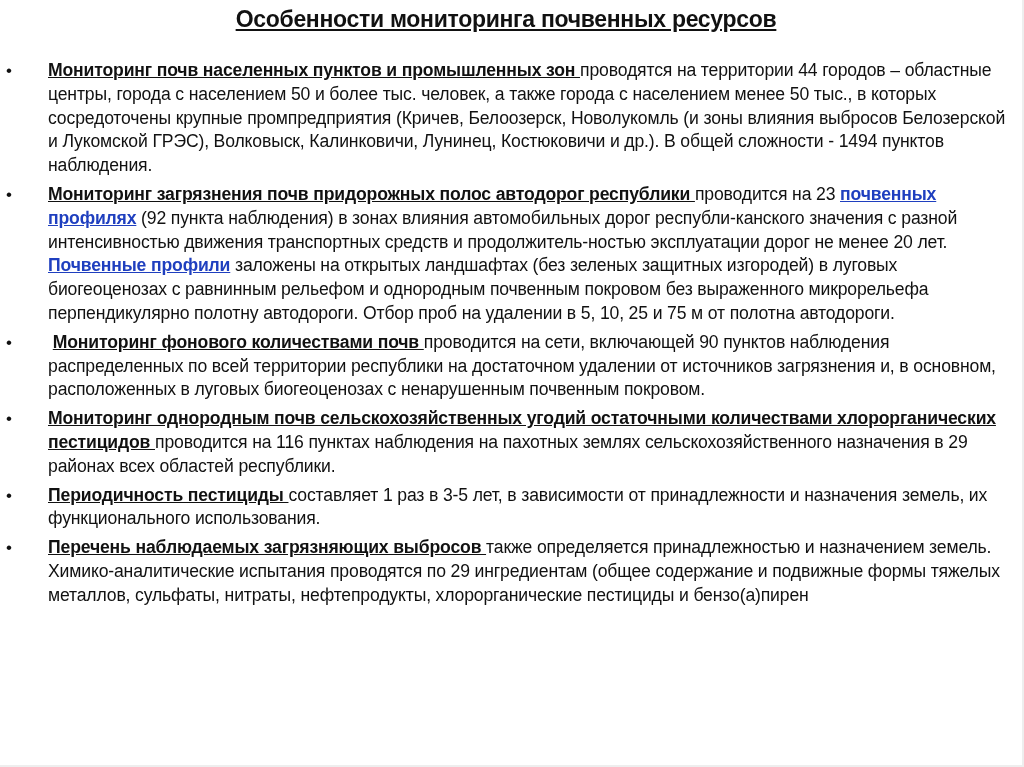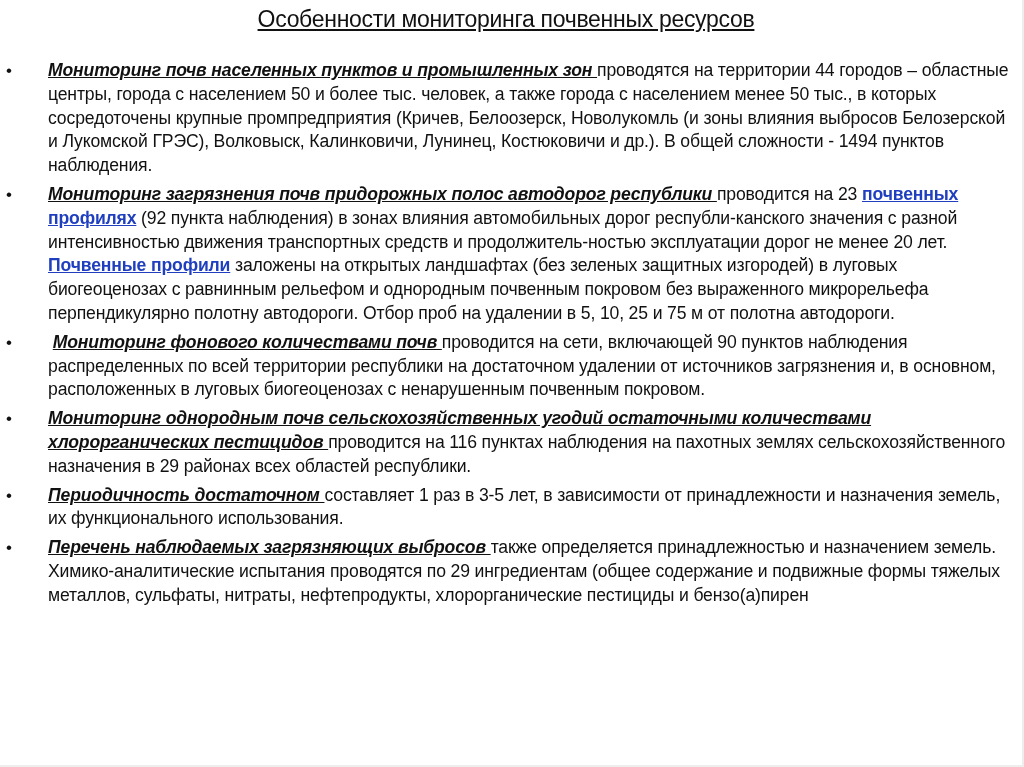--- a/index.html
+++ b/index.html
@@ -11,21 +11,21 @@
       position: relative;
     }
     .slide {
       position: absolute; left: 0; top: 0; width: 1022px; height: 765px;
       border-right: 2px solid #eeeeee; border-bottom: 2px solid #eeeeee;
     }
     .title {
       position: absolute; top: 4px; left: 0; width: 1012px;
       text-align: center;
       font-family: "Liberation Sans Narrow", "Liberation Sans", sans-serif;
-      font-size: 23px; font-weight: normal;
+      font-size: 23px; font-weight: bold;
       text-decoration: underline;
       letter-spacing: -0.3px;
       line-height: 30px;
     }
     .list {
       position: absolute; left: 0; top: 59px; width: 1024px;
       list-style: none; margin: 0; padding: 0;
     }
     .item {
       position: relative;
@@ -34,21 +34,21 @@
       font-size: 17.6px;
       line-height: 23.8px;
       letter-spacing: -0.15px;
       margin-bottom: 5px;
     }
     .bullet {
       position: absolute; left: 6px; top: 0;
       font-size: 17px;
     }
     .lead {
-      font-weight: bold; font-style: italic; text-decoration: underline;
+      font-weight: bold; text-decoration: underline;
     }
     .link {
       color: #1f3fbf; font-weight: bold; text-decoration: underline;
     }
   </style>
 </head>
 <body>
 
 <div class="slide">
   <div class="title">Особенности мониторинга почвенных ресурсов</div>
@@ -69,21 +69,21 @@
       &nbsp;<span class="lead">Мониторинг фонового количествами почв </span><span>проводится на сети, включающей 90 пунктов наблюдения распределенных по всей территории республики на достаточном удалении от источников загрязнения и, в основном, расположенных в луговых биогеоценозах с ненарушенным почвенным покровом.</span>
     </li>
 
     <li class="item">
       <span class="bullet">•</span>
       <span class="lead">Мониторинг однородным почв сельскохозяйственных угодий остаточными количествами хлорорганических пестицидов </span><span>проводится на 116 пунктах наблюдения на пахотных землях сельскохозяйственного назначения в 29 районах всех областей республики.</span>
     </li>
 
     <li class="item">
       <span class="bullet">•</span>
-      <span class="lead">Периодичность достаточном </span><span>составляет 1 раз в 3-5 лет, в зависимости от принадлежности и назначения земель, их функционального использования.</span>
+      <span class="lead">Периодичность пестициды </span><span>составляет 1 раз в 3-5 лет, в зависимости от принадлежности и назначения земель, их функционального использования.</span>
     </li>
 
     <li class="item">
       <span class="bullet">•</span>
       <span class="lead">Перечень наблюдаемых загрязняющих выбросов </span><span>также определяется принадлежностью и назначением земель. Химико-аналитические испытания проводятся по 29 ингредиентам (общее содержание и подвижные формы тяжелых металлов, сульфаты, нитраты, нефтепродукты, хлорорганические пестициды и бензо(а)пирен</span>
     </li>
   </ul>
 </div>
 
 </body></html>

